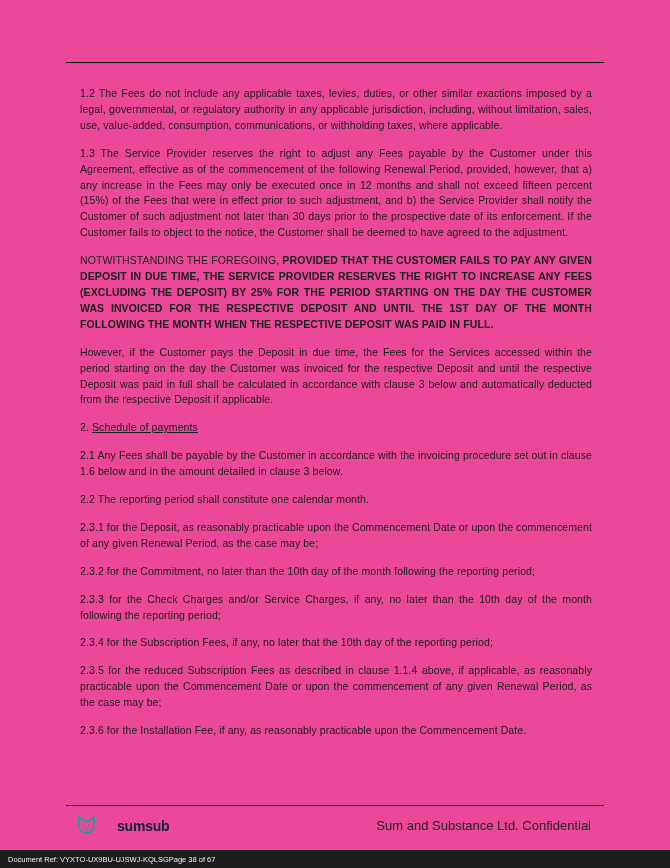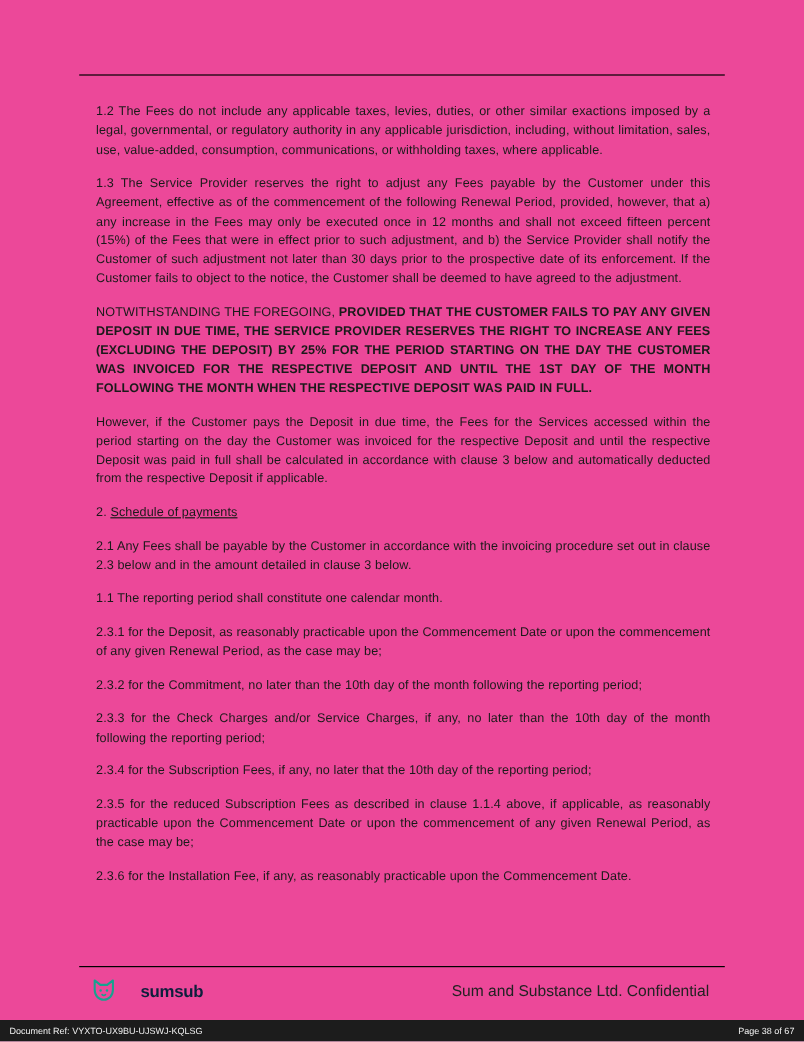--- a/index.html
+++ b/index.html
@@ -42,21 +42,21 @@
     padding: 10px 13px 15px 9px;
   }
   .brand { display: flex; align-items: center; gap: 19px; }
   .brand-name {
     font-size: 14px; font-weight: 700; color: #0d1f3c;
     letter-spacing: -0.2px;
   }
   .confidential { font-size: 13px; color: #222; }
   .bottom-bar {
     height: 18px; background: #1c1c1c; color: #f2f2f2;
-    display: flex; justify-content: space-between; align-items: center;
+    display: flex; justify-content: flex-start; align-items: center;
     padding: 0 8px;
     font-size: 7.5px;
   }
 </style>
 </head>
 <body>
 
 <div class="page">
 
   <div class="rule-top"></div>
@@ -65,22 +65,22 @@
     <p>1.2 The Fees do not include any applicable taxes, levies, duties, or other similar exactions imposed by a legal, governmental, or regulatory authority in any applicable jurisdiction, including, without limitation, sales, use, value-added, consumption, communications, or withholding taxes, where applicable.</p>
 
     <p>1.3 The Service Provider reserves the right to adjust any Fees payable by the Customer under this Agreement, effective as of the commencement of the following Renewal Period, provided, however, that a) any increase in the Fees may only be executed once in 12 months and shall not exceed fifteen percent (15%) of the Fees that were in effect prior to such adjustment, and b) the Service Provider shall notify the Customer of such adjustment not later than 30 days prior to the prospective date of its enforcement. If the Customer fails to object to the notice, the Customer shall be deemed to have agreed to the adjustment.</p>
 
     <p class="para-caps"><span>NOTWITHSTANDING THE FOREGOING, </span><strong>PROVIDED THAT THE CUSTOMER FAILS TO PAY ANY GIVEN DEPOSIT IN DUE TIME, THE SERVICE PROVIDER RESERVES THE RIGHT TO INCREASE ANY FEES (EXCLUDING THE DEPOSIT) BY 25% FOR THE PERIOD STARTING ON THE DAY THE CUSTOMER WAS INVOICED FOR THE RESPECTIVE DEPOSIT AND UNTIL THE 1ST DAY OF THE MONTH FOLLOWING THE MONTH WHEN THE RESPECTIVE DEPOSIT WAS PAID IN FULL.</strong></p>
 
     <p>However, if the Customer pays the Deposit in due time, the Fees for the Services accessed within the period starting on the day the Customer was invoiced for the respective Deposit and until the respective Deposit was paid in full shall be calculated in accordance with clause 3 below and automatically deducted from the respective Deposit if applicable.</p>
 
     <p class="section-heading"><span>2. </span><span class="heading-underline">Schedule of payments</span></p>
 
-    <p>2.1 Any Fees shall be payable by the Customer in accordance with the invoicing procedure set out in clause 2.3 below and in the amount detailed in clause 3 below.</p>
-    <p>1.1 The reporting period shall constitute one calendar month.</p>
+    <p>2.1 Any Fees shall be payable by the Customer in accordance with the invoicing procedure set out in clause 1.6 below and in the amount detailed in clause 3 below.</p>
+    <p>2.2 The reporting period shall constitute one calendar month.</p>
     <p>2.3.1 for the Deposit, as reasonably practicable upon the Commencement Date or upon the commencement of any given Renewal Period, as the case may be;</p>
     <p>2.3.2 for the Commitment, no later than the 10th day of the month following the reporting period;</p>
     <p>2.3.3 for the Check Charges and/or Service Charges, if any, no later than the 10th day of the month following the reporting period;</p>
     <p>2.3.4 for the Subscription Fees, if any, no later that the 10th day of the reporting period;</p>
     <p>2.3.5 for the reduced Subscription Fees as described in clause 1.1.4 above, if applicable, as reasonably practicable upon the Commencement Date or upon the commencement of any given Renewal Period, as the case may be;</p>
     <p>2.3.6 for the Installation Fee, if any, as reasonably practicable upon the Commencement Date.</p>
   </div>
 
   <div class="footer-wrap">
     <div class="footer-rule"></div>

